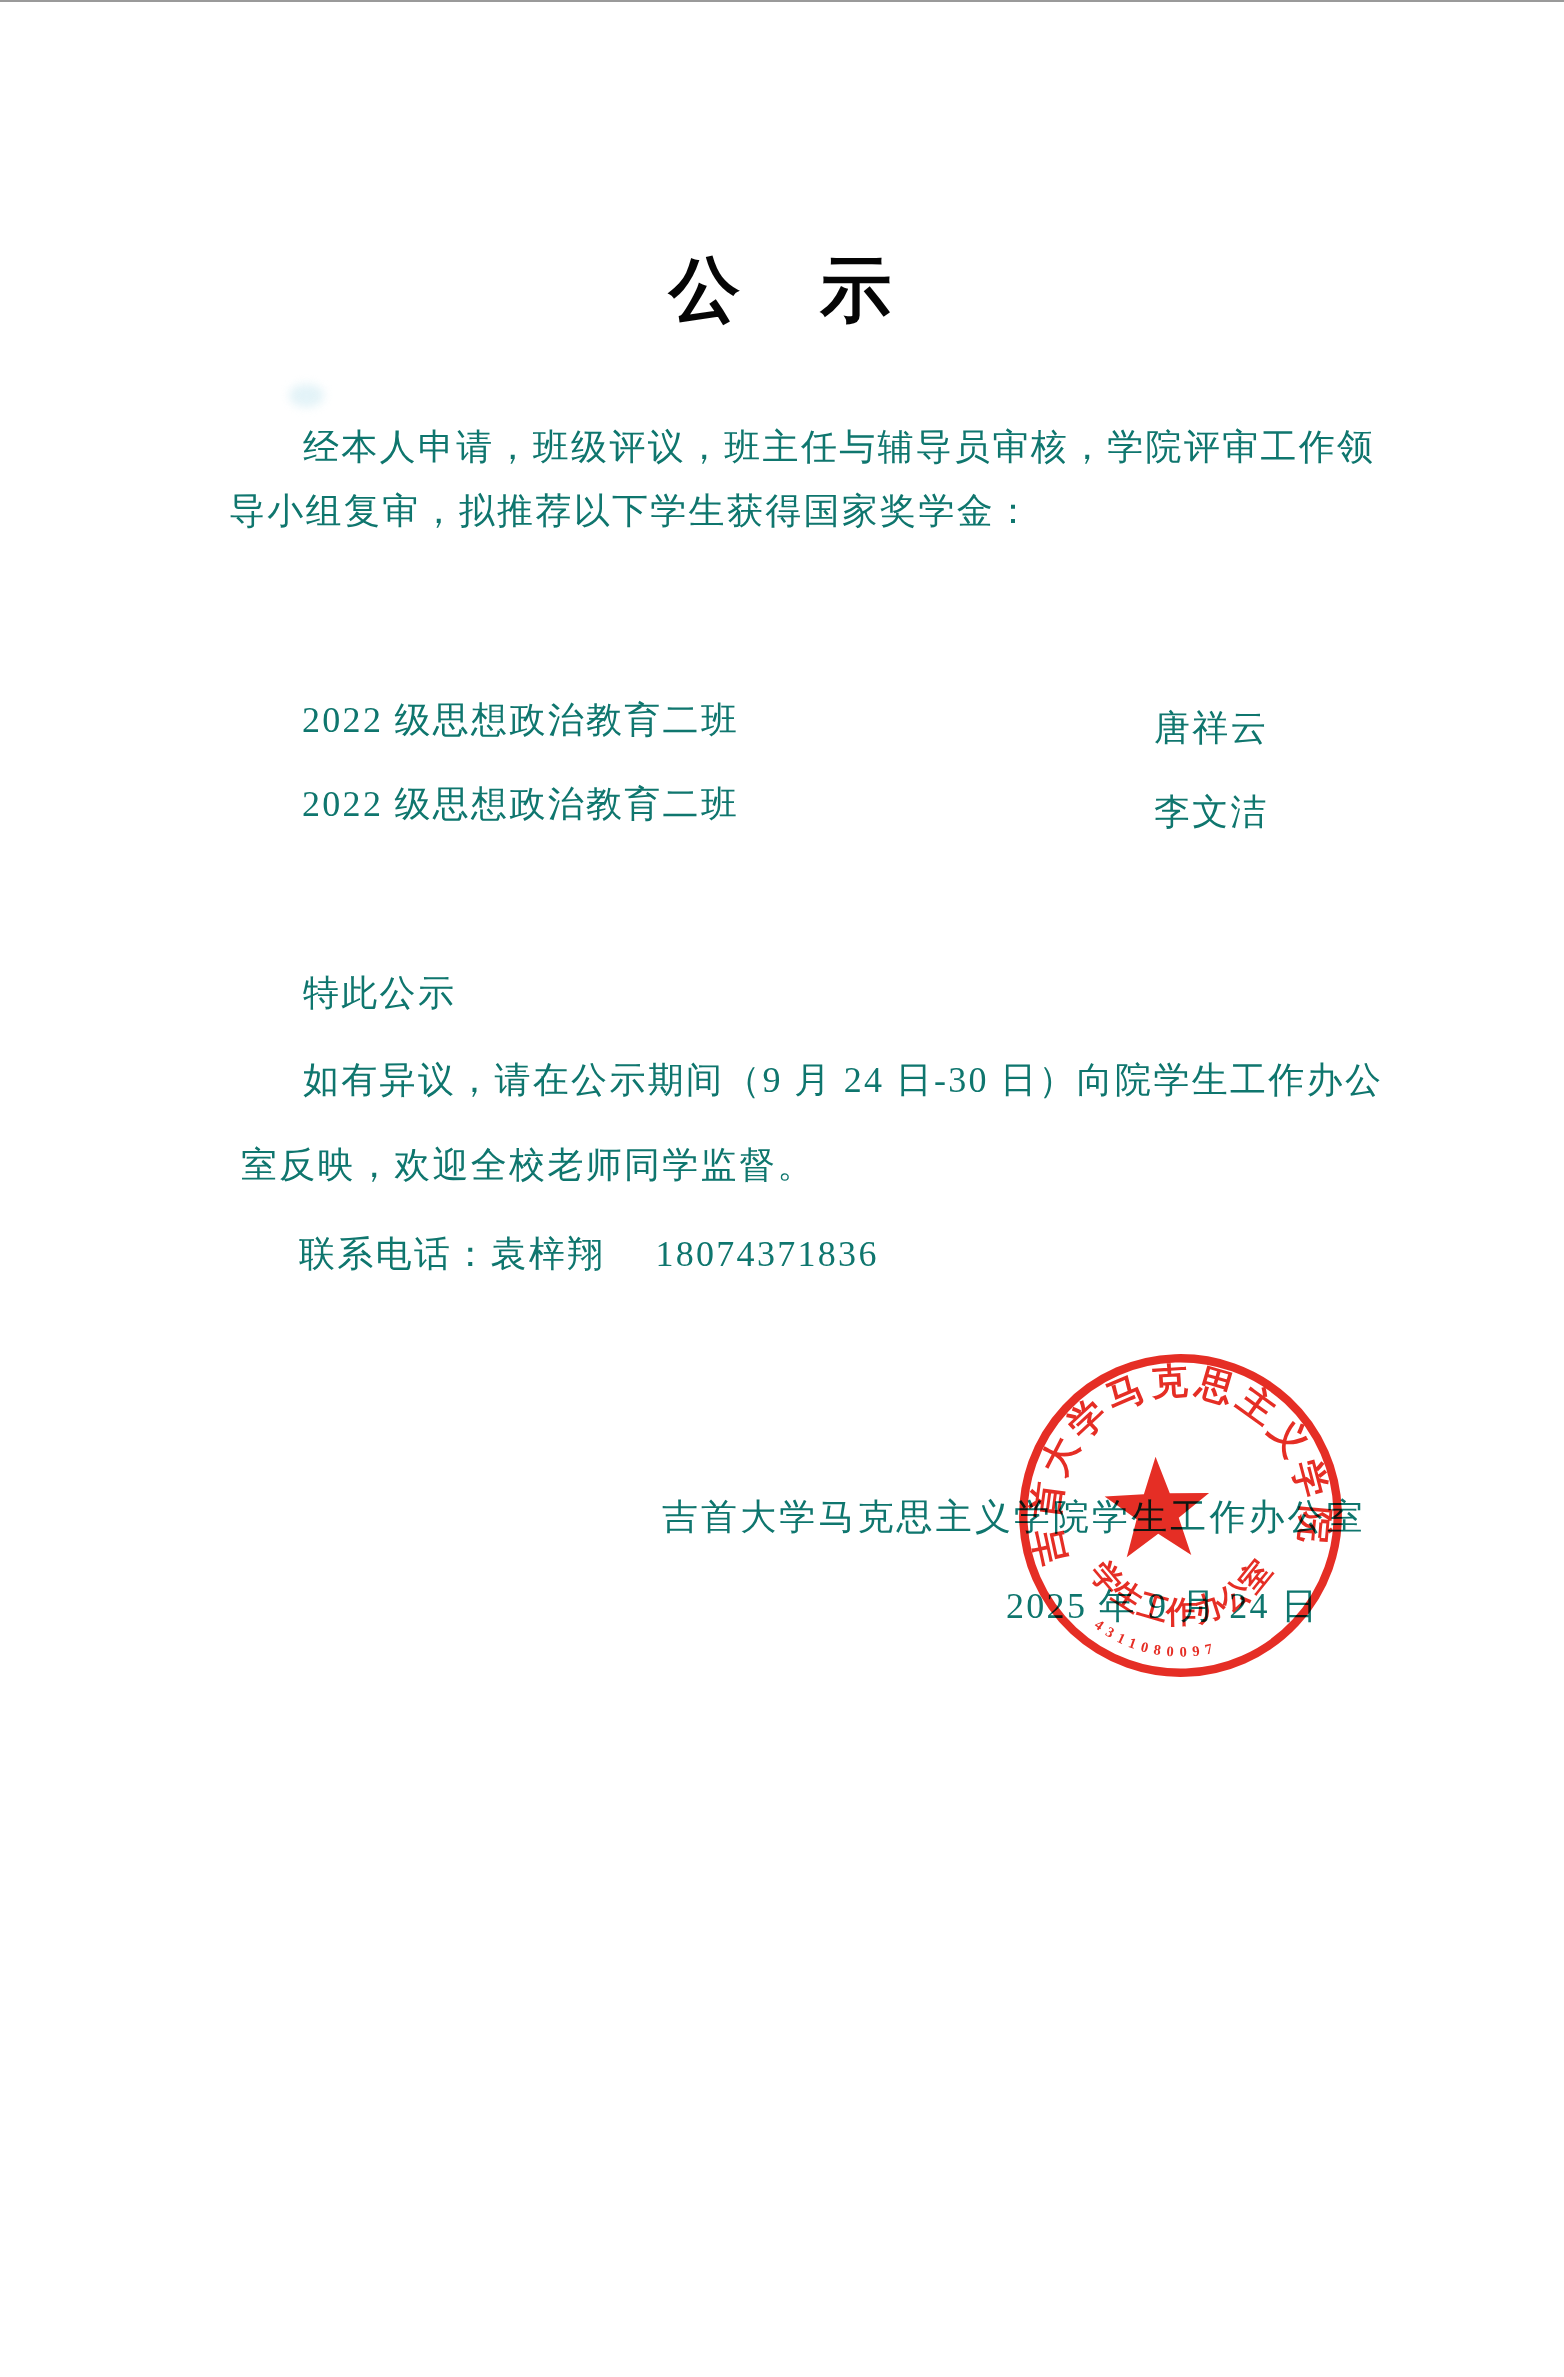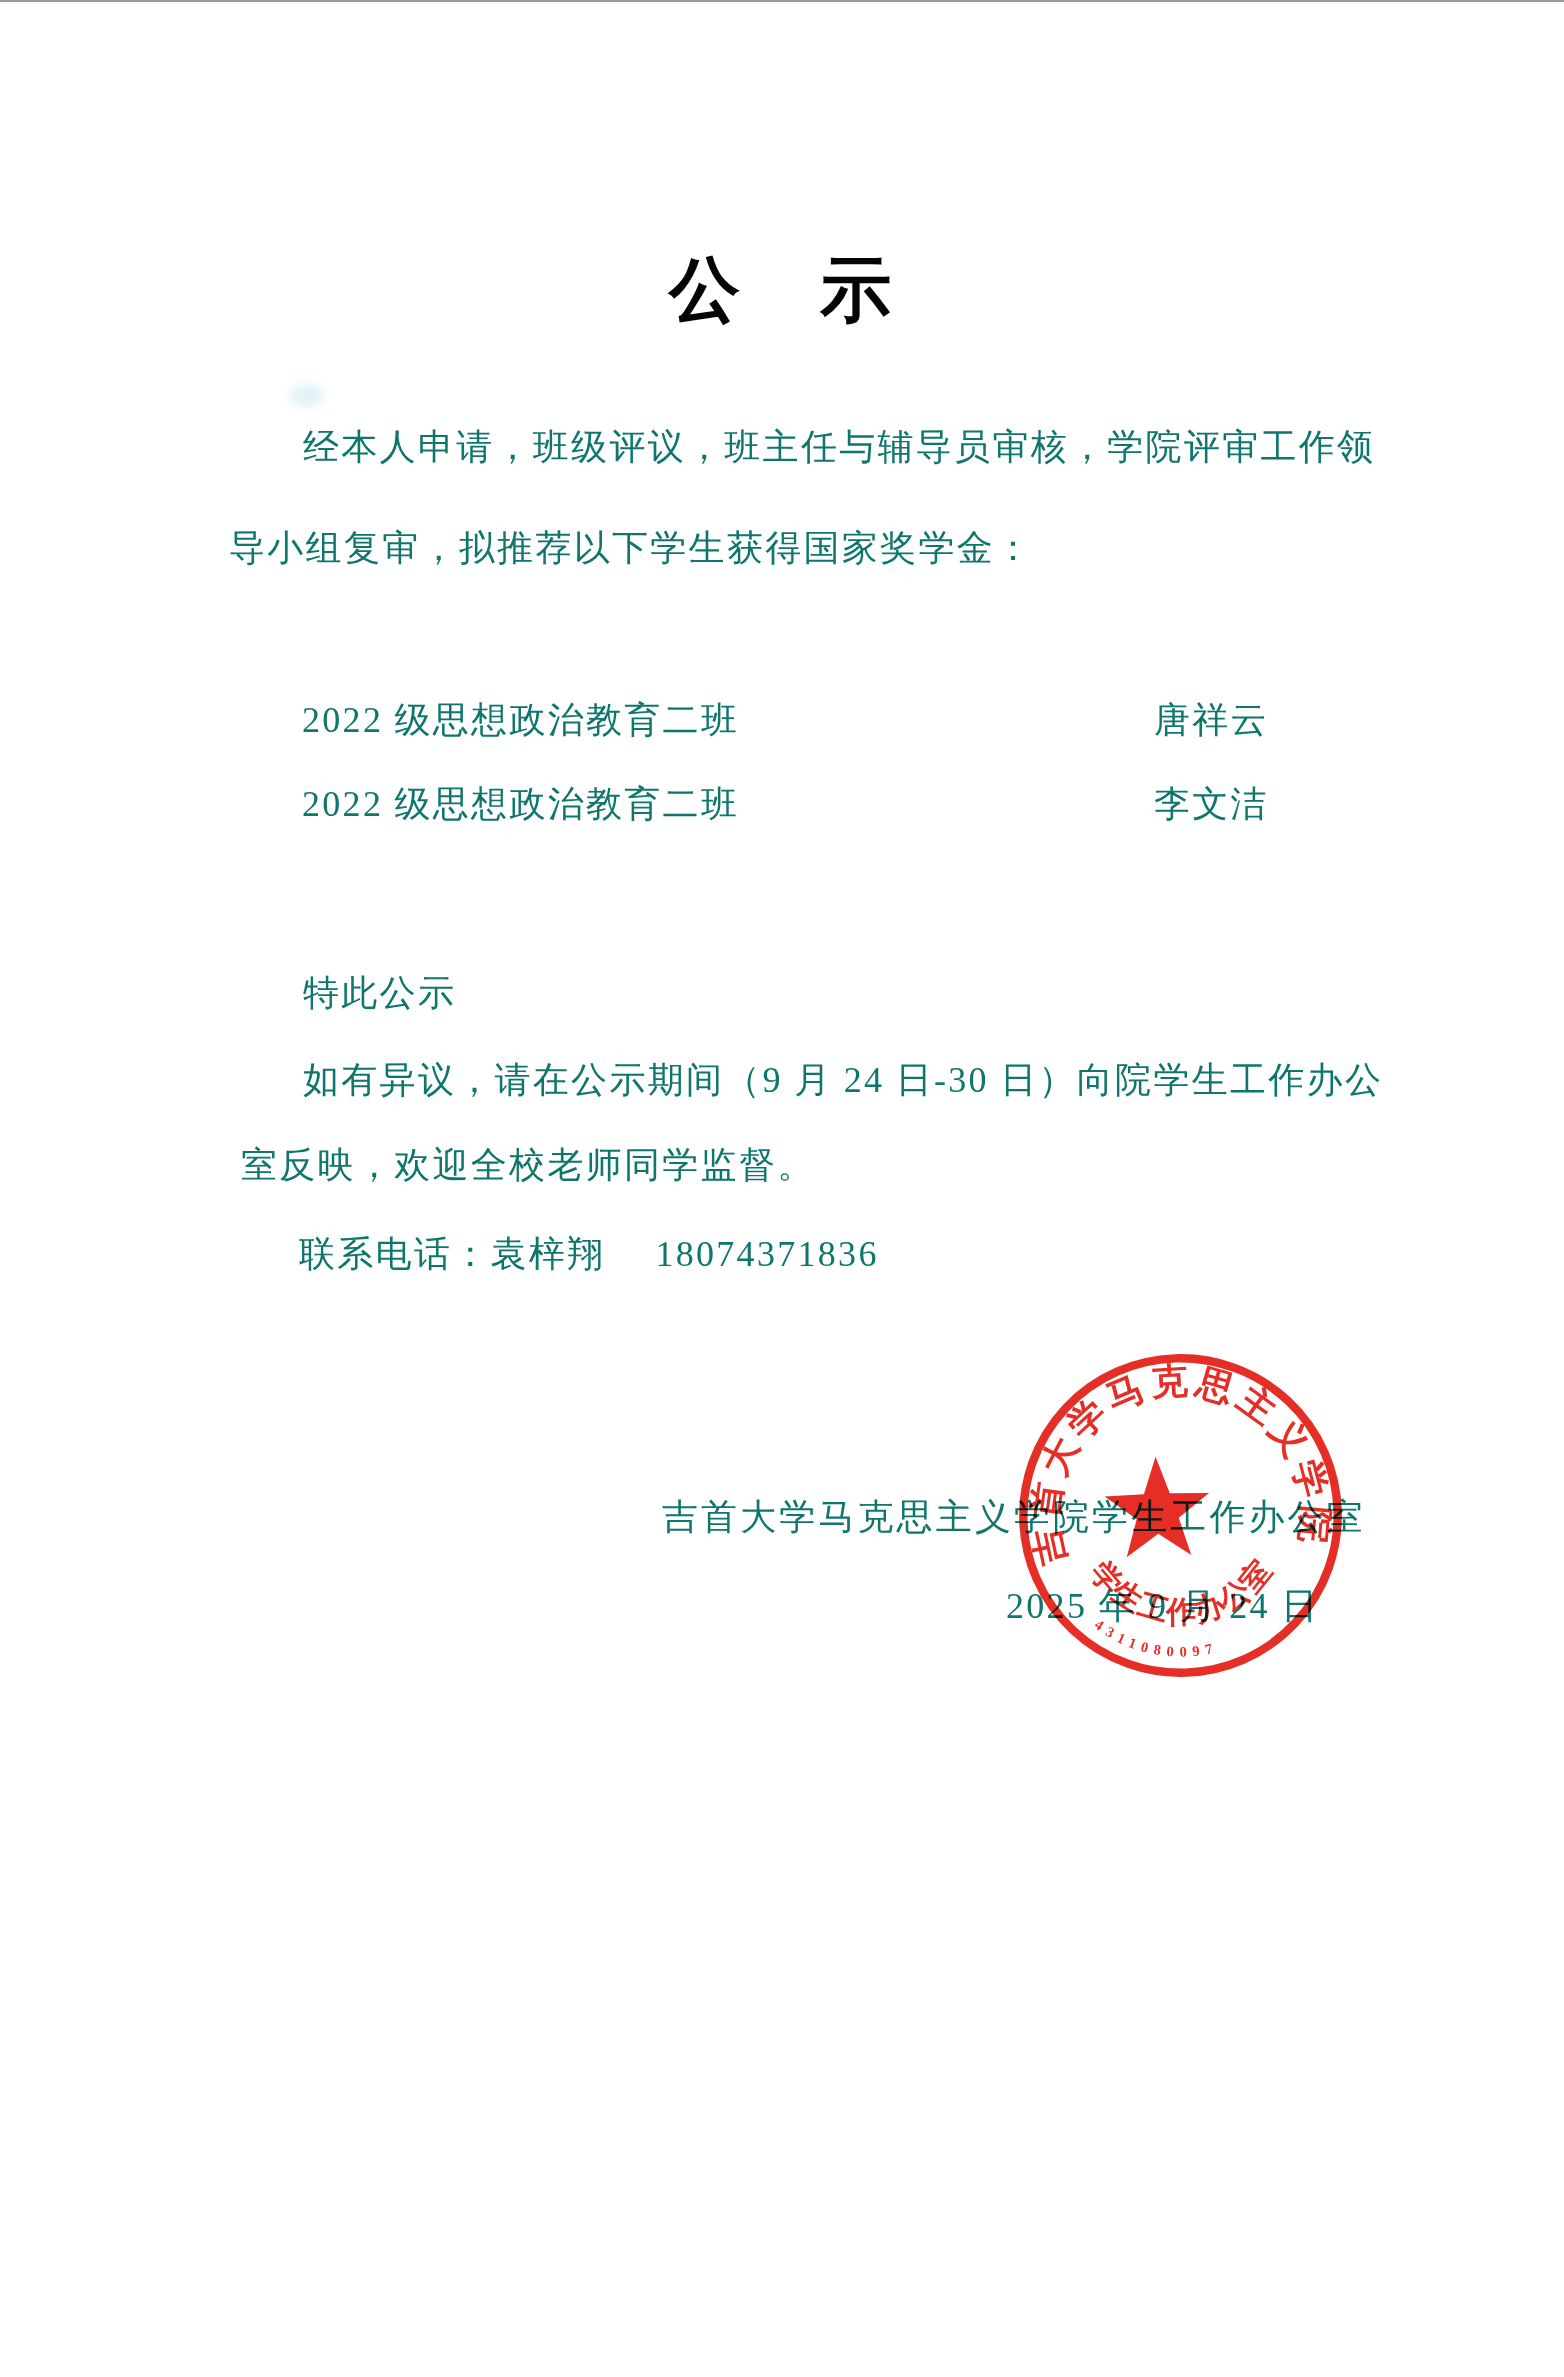--- a/index.html
+++ b/index.html
@@ -17,21 +17,21 @@
     top:241px;left:0;width:1565px;
     text-align:center;
     font-size:71px;font-weight:bold;
     letter-spacing:4.6px;color:#050505;
   }
   .body-line{
     font-size:36px;
     letter-spacing:2.3px;
     color:#0f766e;
   }
-  .student-name{position:absolute;left:852px;top:0;}
+  .student-name{position:absolute;left:852px;top:8px;}
   .student-class{position:absolute;left:0;top:0;}
   .student-row{position:absolute;width:1070px;height:46px;}
   .contact-phone{margin-left:50px;}
   .signature-line{letter-spacing:3.1px;}
   .artifact{
     position:absolute;left:289px;top:382px;width:35px;height:23px;
     background:#dcf0f6;border-radius:50%;filter:blur(4.6px);opacity:.8;
   }
   .seal{
     position:absolute;left:1005px;top:1338px;width:351px;height:351px;
@@ -46,21 +46,21 @@
 </head>
 <body>
 
 <div class="page">
 
   <div class="artifact"></div>
 
   <div class="abs doc-title">公　示</div>
 
   <div class="abs body-line" style="left:303px;top:421px;">经本人申请，班级评议，班主任与辅导员审核，学院评审工作领</div>
-  <div class="abs body-line" style="left:229px;top:522px;">导小组复审，拟推荐以下学生获得国家奖学金：</div>
+  <div class="abs body-line" style="left:229px;top:485px;">导小组复审，拟推荐以下学生获得国家奖学金：</div>
 
   <div>
     <div class="student-row" style="left:302px;top:694px;">
       <span class="student-class body-line">2022 级思想政治教育二班</span>
       <span class="student-name body-line">唐祥云</span>
     </div>
     <div class="student-row" style="left:302px;top:778px;">
       <span class="student-class body-line">2022 级思想政治教育二班</span>
       <span class="student-name body-line">李文洁</span>
     </div>

